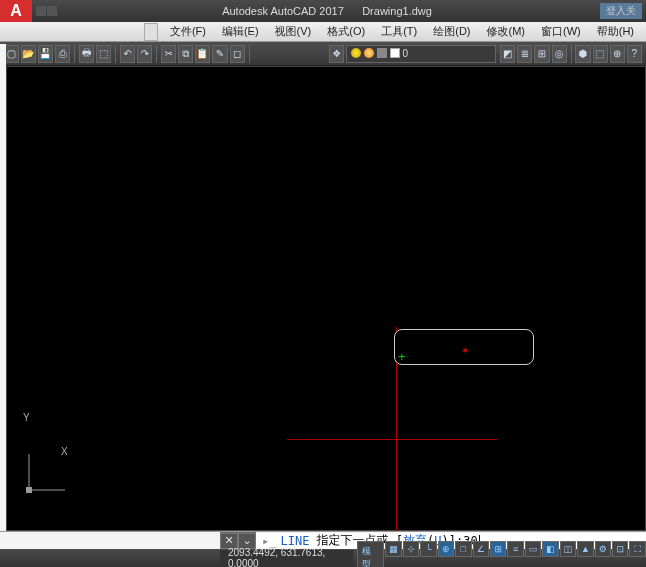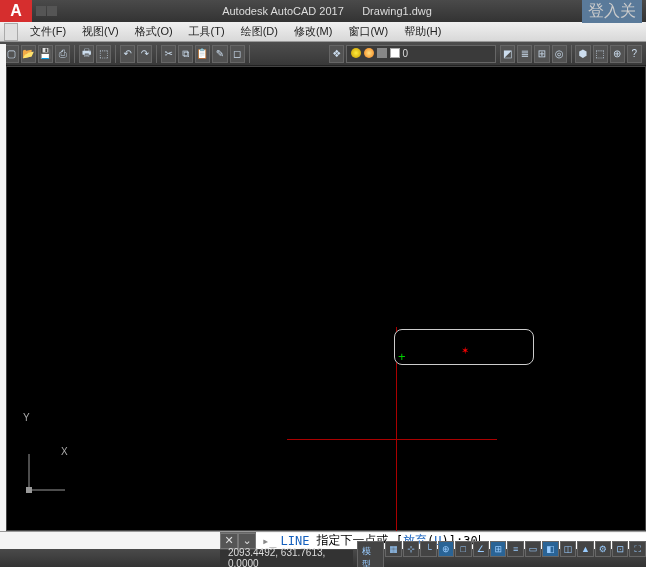--- a/index.html
+++ b/index.html
@@ -1,23 +1,23 @@
 <!DOCTYPE html>
 <html><head>
 <meta charset="utf-8">
 <style>
 * { margin: 0; padding: 0; box-sizing: border-box; }
 body { width: 646px; height: 567px; background: #000; font-family: "Microsoft YaHei", sans-serif; font-size: 11px; color: #ccc; overflow: hidden; position: relative; }
 .title-bar { height: 22px; background: linear-gradient(#4a4a4a,#333); display: flex; align-items: center; position: relative; }
 .app-logo { width: 32px; height: 22px; background: #d62e2e; display: flex; align-items: center; justify-content: center; color: #fff; font-weight: bold; font-size: 16px; }
 .title-center { position: absolute; left: 0; right: 0; text-align: center; color: #ddd; font-size: 11px; pointer-events: none; margin-left: 8px; }
-.title-right { position: absolute; right: 4px; background: #5a7a9a; padding: 1px 6px; font-size: 16px; }
+.title-right { position: absolute; right: 4px; background: #5a7a9a; padding: 1px 6px; font-size: 10px; }
 .small-dd { margin-left: 4px; display: flex; gap: 1px; }
 .small-dd span { width: 10px; height: 10px; background: #555; display: inline-block; }
-.menu-bar { height: 20px; background: linear-gradient(#f0f0f0,#d8d8d8); display: flex; align-items: center; padding: 0 4px; border-bottom: 1px solid #999; }
+.menu-bar { height: 20px; background: linear-gradient(#f0f0f0,#d8d8d8); display: flex; align-items: center; padding: 0 4px; border-bottom: 1px solid #999; justify-content: flex-end; }
 .menu-bar .left-tab { width: 14px; height: 18px; background: #e0e0e0; border: 1px solid #aaa; margin-right: 4px; }
 .menu-item { color: #222; padding: 2px 8px; font-size: 11px; cursor: default; }
 .toolbar { height: 24px; background: linear-gradient(#4e4e4e,#383838); display: flex; align-items: center; padding: 0 4px; gap: 2px; border-bottom: 1px solid #222; }
 .tb-btn { width: 18px; height: 18px; background: #525252; border: 1px solid #666; display: flex; align-items: center; justify-content: center; color: #cde; font-size: 10px; }
 .tb-sep { width: 1px; height: 18px; background: #666; margin: 0 2px; }
 .layer-box { height: 18px; background: #3a3a3a; border: 1px solid #666; min-width: 150px; display: flex; align-items: center; padding: 0 4px; gap: 3px; color: #ddd; font-size: 10px; }
 .layer-icons span { display: inline-block; width: 10px; height: 10px; }
 .bulb { background: radial-gradient(circle,#ffeb3b,#c79a00); border-radius: 50%; }
 .sun { background: radial-gradient(circle,#ffe082,#f57f17); border-radius: 50%; }
 .lock { background: #888; }
@@ -62,20 +62,21 @@
     <span>Autodesk AutoCAD 2017</span>
     &nbsp;&nbsp;&nbsp;&nbsp;
     <span>Drawing1.dwg</span>
   </div>
   <div class="title-right">登入关</div>
 </div>
 
 <div class="menu-bar">
   <div class="left-tab"></div>
   <div class="menu-item">文件(F)</div>
+  <div class="menu-item">编辑(E)</div>
   <div class="menu-item">视图(V)</div>
   <div class="menu-item">格式(O)</div>
   <div class="menu-item">工具(T)</div>
   <div class="menu-item">绘图(D)</div>
   <div class="menu-item">修改(M)</div>
   <div class="menu-item">窗口(W)</div>
   <div class="menu-item">帮助(H)</div>
 </div>
 
 <div class="toolbar">

